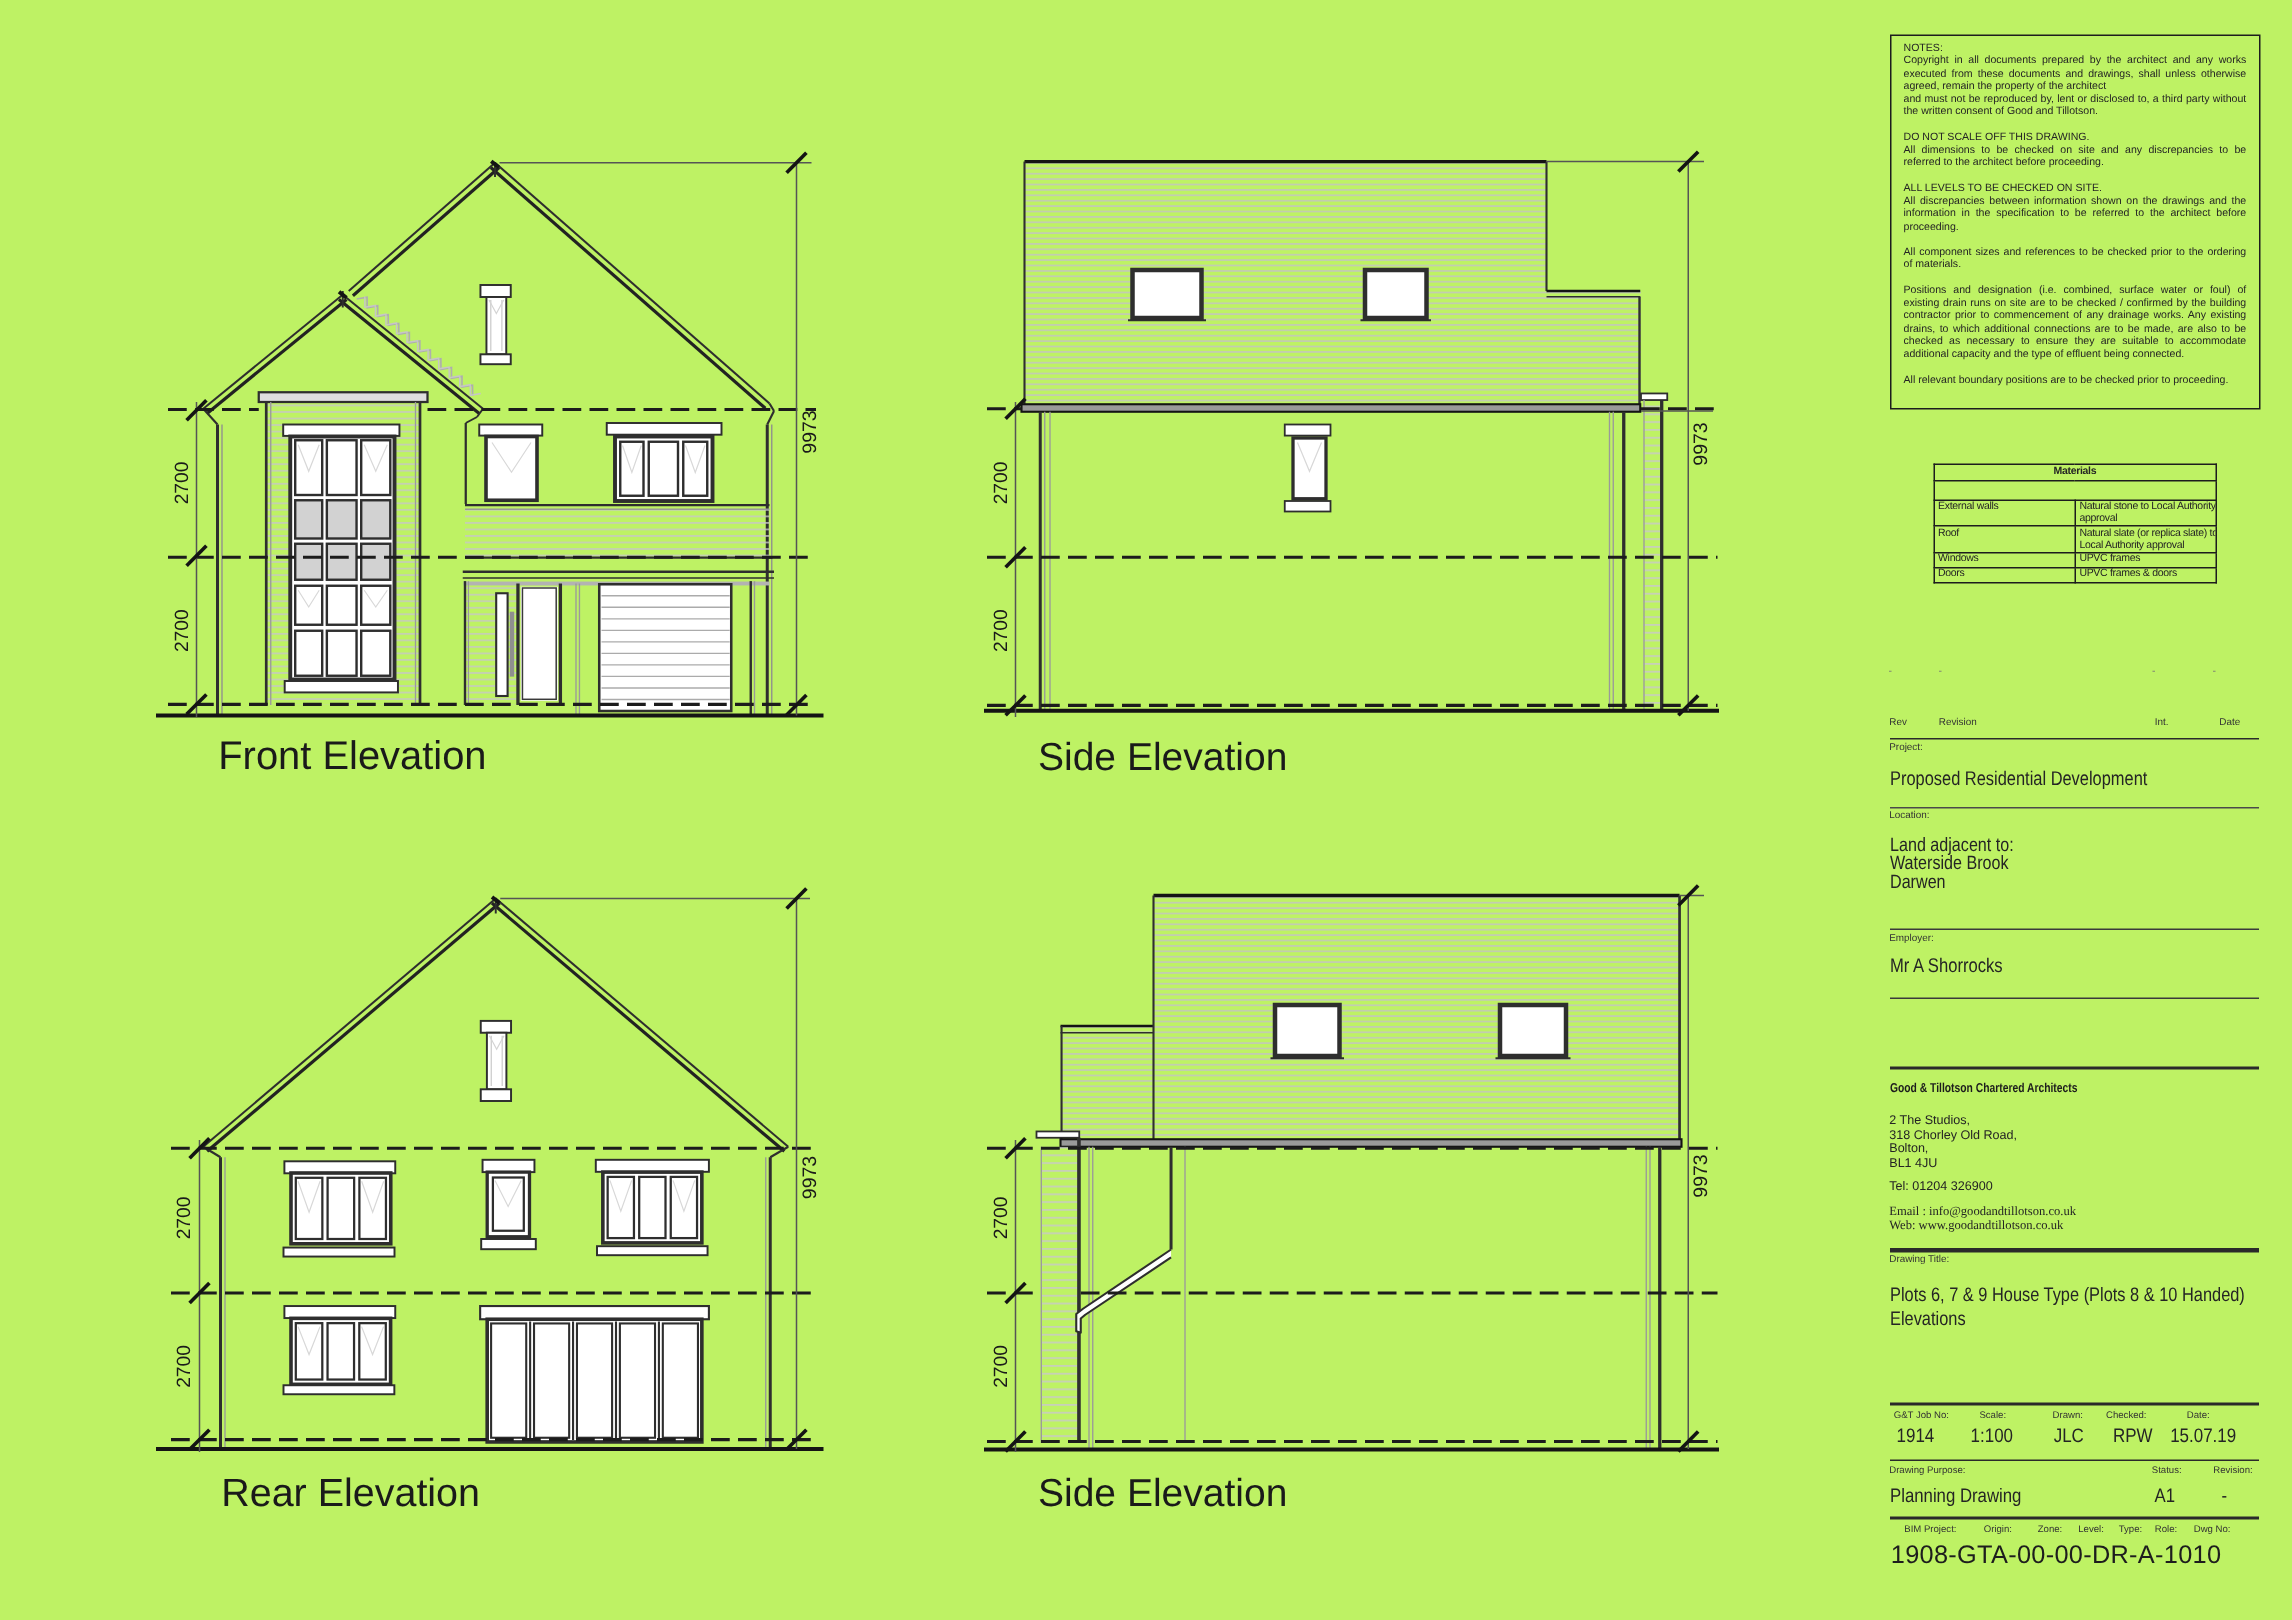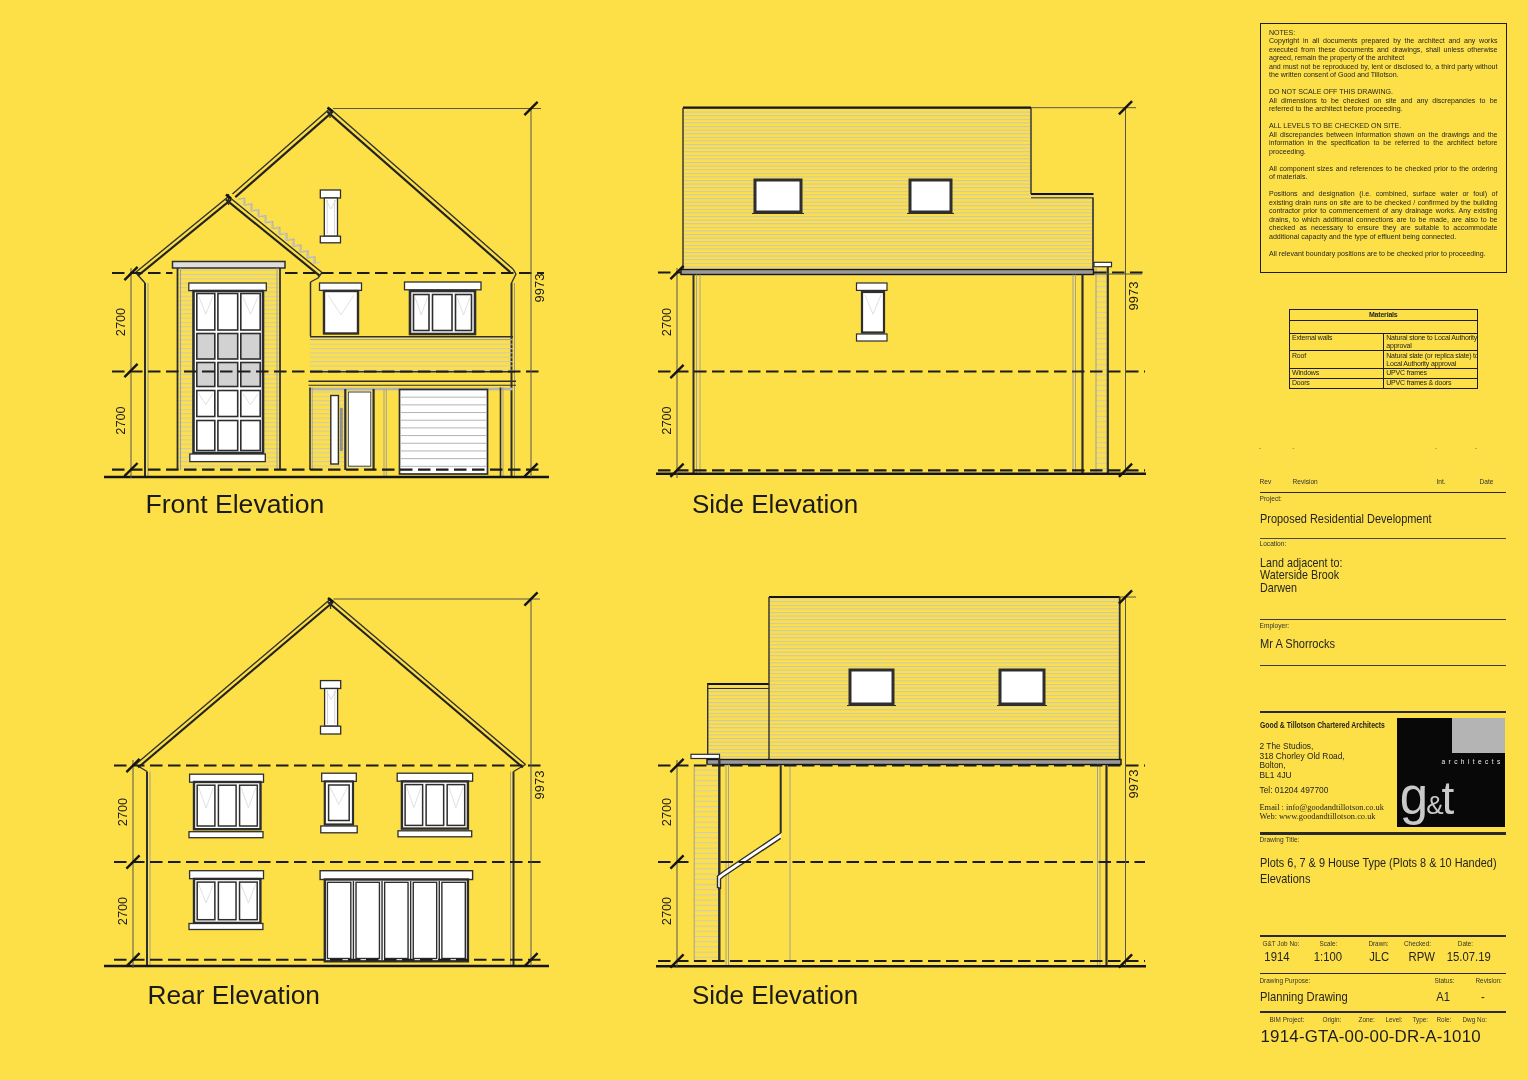--- a/index.html
+++ b/index.html
@@ -1,16 +1,16 @@
 <!DOCTYPE html>
 <html><head><meta charset="utf-8">
 <style>
 html,body{margin:0;padding:0;background:#fff;}
 body{font-family:"Liberation Sans",sans-serif;-webkit-font-smoothing:antialiased;}
-.page{position:relative;width:1528px;height:1080px;background:#fde047;overflow:hidden;}
+.page{position:relative;width:1528px;height:1080px;background:#bef264;overflow:hidden;}
 svg text{font-family:"Liberation Sans",sans-serif;}
 </style></head>
 <body>
 <div class="page">
 <svg width="1528" height="1080" viewBox="0 0 1528 1080" style="position:absolute;left:0;top:0;">
 <defs>
 <pattern id="hr" patternUnits="userSpaceOnUse" width="8" height="3.6">
           <line x1="0" y1="0.6" x2="8" y2="0.6" stroke="#c3c3c3" stroke-width="0.95"></line>
         </pattern>
 <pattern id="hs" patternUnits="userSpaceOnUse" width="8" height="4.35">
@@ -465,29 +465,24 @@
 <div style="position:absolute;left:1259.5px;top:635.5px;font-size:13.2px;color:#242424;transform:scaleX(0.84);transform-origin:left top;">Mr A Shorrocks</div>
 
 <div style="position:absolute;left:1259.5px;top:664.8px;width:246.5px;height:1.4px;background:#3a3a3a;"></div>
 
 <div style="position:absolute;left:1259.5px;top:710.8px;width:246.5px;height:1.9px;background:#2a2a2a;"></div>
 
 <div style="position:absolute;left:1259.5px;top:719.5px;font-size:8.6px;font-weight:bold;color:#1d1d1d;transform:scaleX(0.8);transform-origin:left top;white-space:nowrap;">Good &amp; Tillotson Chartered Architects</div>
 
 <div style="position:absolute;left:1259.5px;top:742px;font-size:8.4px;line-height:9.5px;color:#242424;">2 The Studios,<br>318 Chorley Old Road,<br>Bolton,<br>BL1 4JU</div>
 
-<div style="position:absolute;left:1259.5px;top:785.2px;font-size:8.4px;color:#242424;">Tel: 01204 497700</div>
+<div style="position:absolute;left:1259.5px;top:785.2px;font-size:8.4px;color:#242424;">Tel: 01204 326900</div>
 
 <div style="position:absolute;left:1259.5px;top:802.5px;font-size:8.4px;line-height:9.5px;color:#242424;font-family:Liberation Serif, serif;">Email : info@goodandtillotson.co.uk<br>Web: www.goodandtillotson.co.uk</div>
 
-<div style="position:absolute;left:1396.8px;top:718.1px;width:107.9px;height:108.8px;background:#080808;overflow:hidden;">
-  <div style="position:absolute;right:0;top:0;width:52.7px;height:35.4px;background:#b4b4b4;"></div>
-  <div style="position:absolute;right:1px;top:39.5px;font-size:6.6px;letter-spacing:3.4px;color:#f0f0f0;">architects</div>
-  <div style="position:absolute;left:3px;bottom:3px;font-size:51px;line-height:37px;color:#c9c9c9;letter-spacing:-2px;">g<span style="font-size:26px;">&amp;</span><span style="font-size:46px;">t</span></div>
-</div>
 
 <div style="position:absolute;left:1259.5px;top:832.3px;width:246.5px;height:2.3px;background:#2a2a2a;"></div>
 
 <div style="position:absolute;left:1259.5px;top:836px;font-size:6.6px;color:#333;">Drawing Title:</div>
 
 <div style="position:absolute;left:1259.5px;top:854.5px;font-size:13px;line-height:16.8px;color:#242424;transform:scaleX(0.84);transform-origin:left top;white-space:nowrap;">Plots 6, 7 &amp; 9 House Type (Plots 8 &amp; 10 Handed)<br>Elevations</div>
 
 <div style="position:absolute;left:1259.5px;top:934.6px;width:246.5px;height:2.4px;background:#2a2a2a;"></div>
 
 <div style="position:absolute;left:1259.5px;top:939.8px;width:247px;font-size:6.4px;color:#333;">
@@ -517,14 +512,14 @@
 <div style="position:absolute;left:1259.5px;top:1016.2px;width:247px;font-size:6.4px;color:#333;">
       <span style="position:absolute;left:10px;">BIM Project:</span>
       <span style="position:absolute;left:63px;">Origin:</span>
       <span style="position:absolute;left:99px;">Zone:</span>
       <span style="position:absolute;left:126px;">Level:</span>
       <span style="position:absolute;left:153px;">Type:</span>
       <span style="position:absolute;left:177px;">Role:</span>
       <span style="position:absolute;left:203px;">Dwg No:</span>
     </div>
 
-<div style="position:absolute;left:1260.5px;top:1026.5px;font-size:16.9px;letter-spacing:0.2px;color:#1d1d1d;">1914-GTA-00-00-DR-A-1010</div>
+<div style="position:absolute;left:1260.5px;top:1026.5px;font-size:16.9px;letter-spacing:0.2px;color:#1d1d1d;">1908-GTA-00-00-DR-A-1010</div>
 
 </div>
 </body></html>

